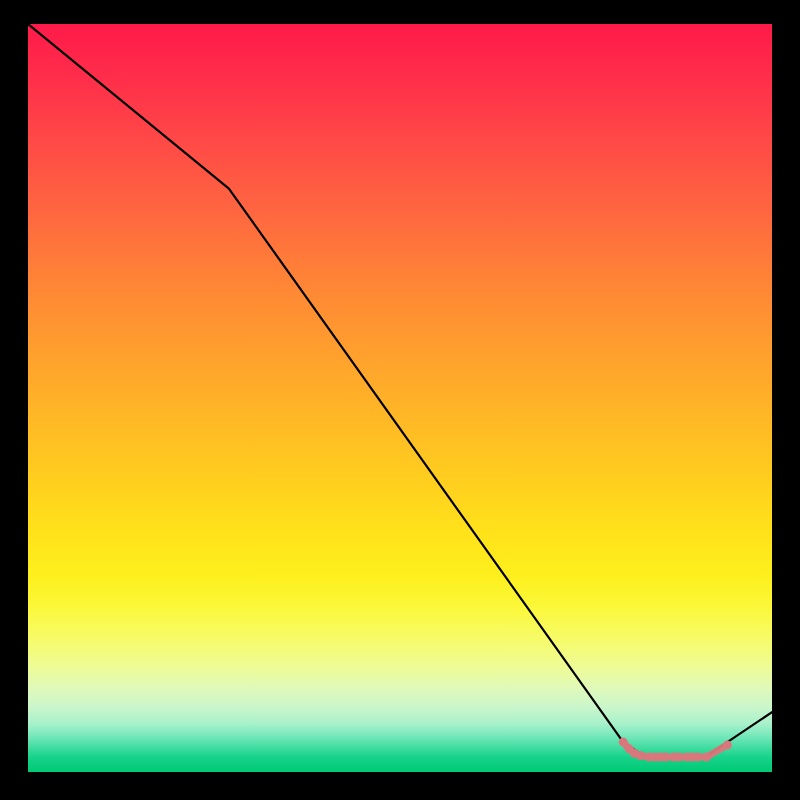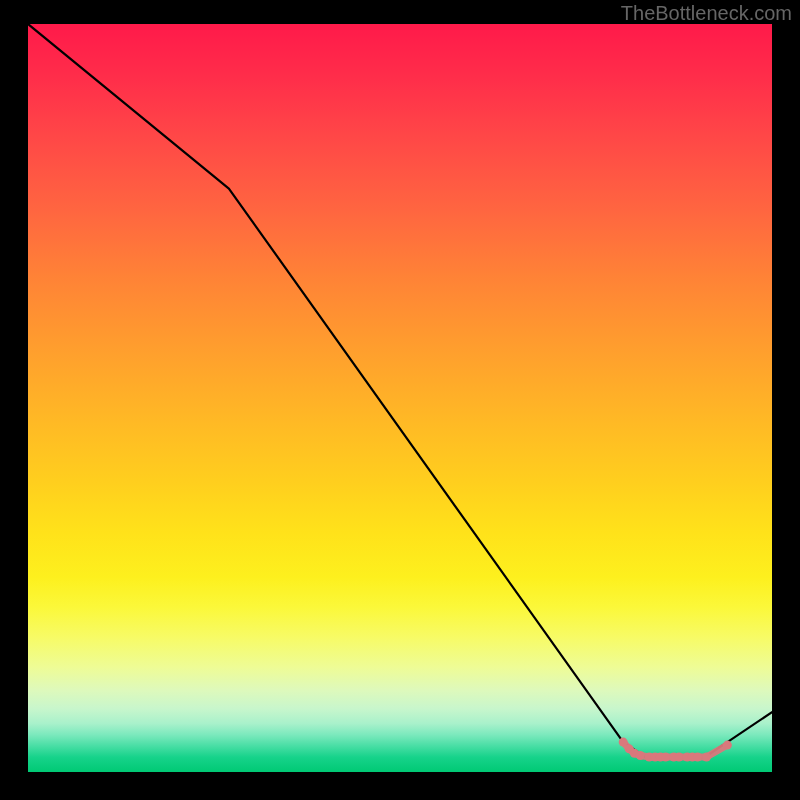--- a/index.html
+++ b/index.html
@@ -65,21 +65,20 @@
     left: 0;
     top: 0;
     width: 100%;
     height: 100%;
   }
 </style>
 </head>
 <body>
 
 <div class="container">
-  <div class="watermark">TheBottleneck.com</div>
 
   <div class="plot-area">
     <div class="gradient-bg"></div>
     <svg class="lines" viewBox="0 0 744 748" preserveAspectRatio="none">
       <g>
         <path id="curve-path" fill="none" stroke="#000000" stroke-width="2.2" stroke-linejoin="round" stroke-linecap="round" d="M0.00 0.00 L200.88 164.56 L595.20 718.08 L617.52 733.04 L677.04 733.04 L744.00 688.16"></path>
       </g>
       <g id="markers-group">
           <path d="M595.20 718.08 L601.15 724.81 L606.36 729.30 L612.31 731.54 L621.24 733.04 L627.19 733.04 L632.40 733.04 L637.61 733.04 L645.79 733.04 L651.00 733.04 L659.18 733.04 L664.39 733.04 L669.60 733.04 L678.53 733.04 L699.36 721.07" fill="none" stroke="#d9787c" stroke-width="7" stroke-linecap="round" stroke-linejoin="round" opacity="0.95"></path>
           <circle cx="595.20" cy="718.08" r="4.5" fill="#d9787c"></circle>

